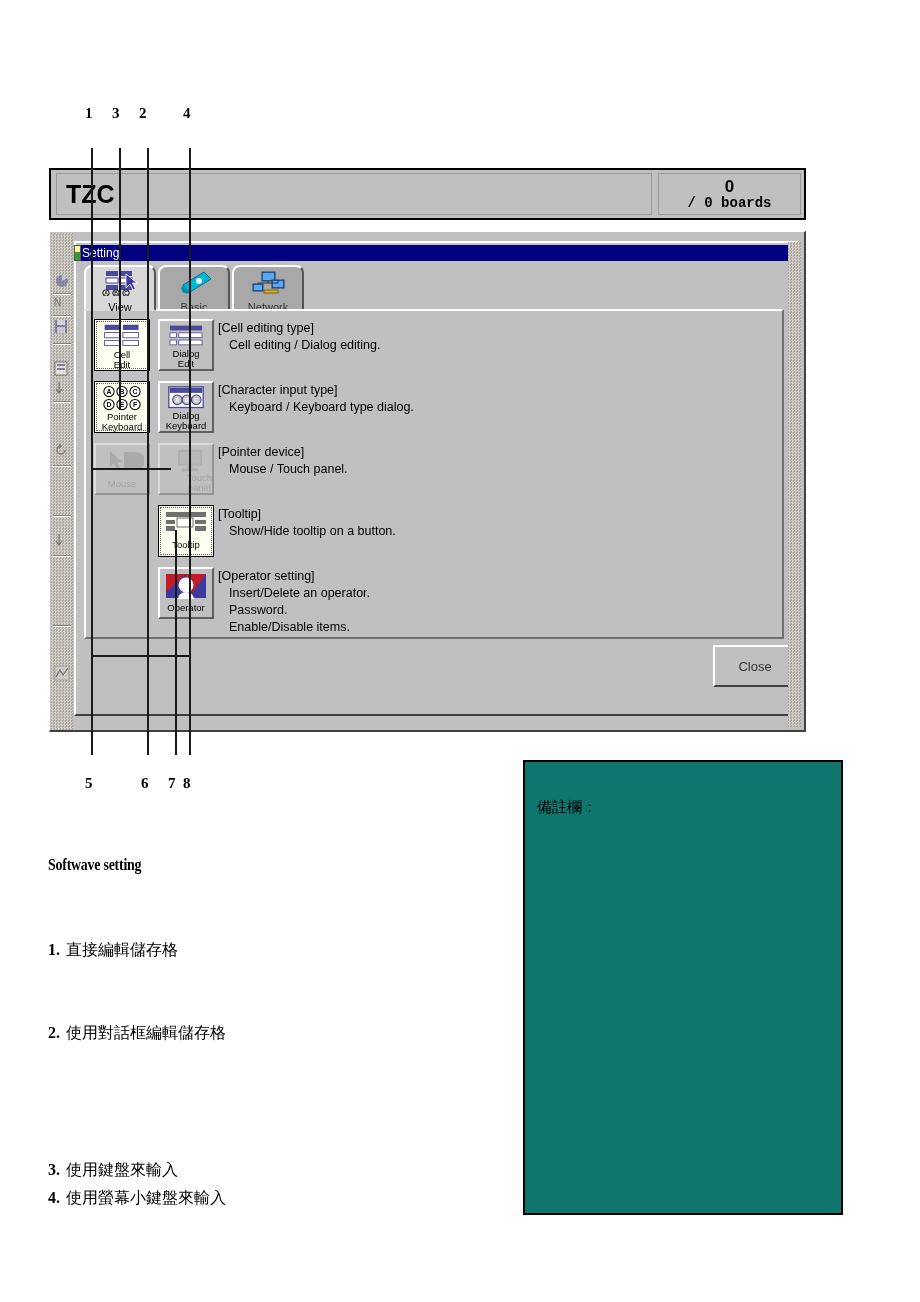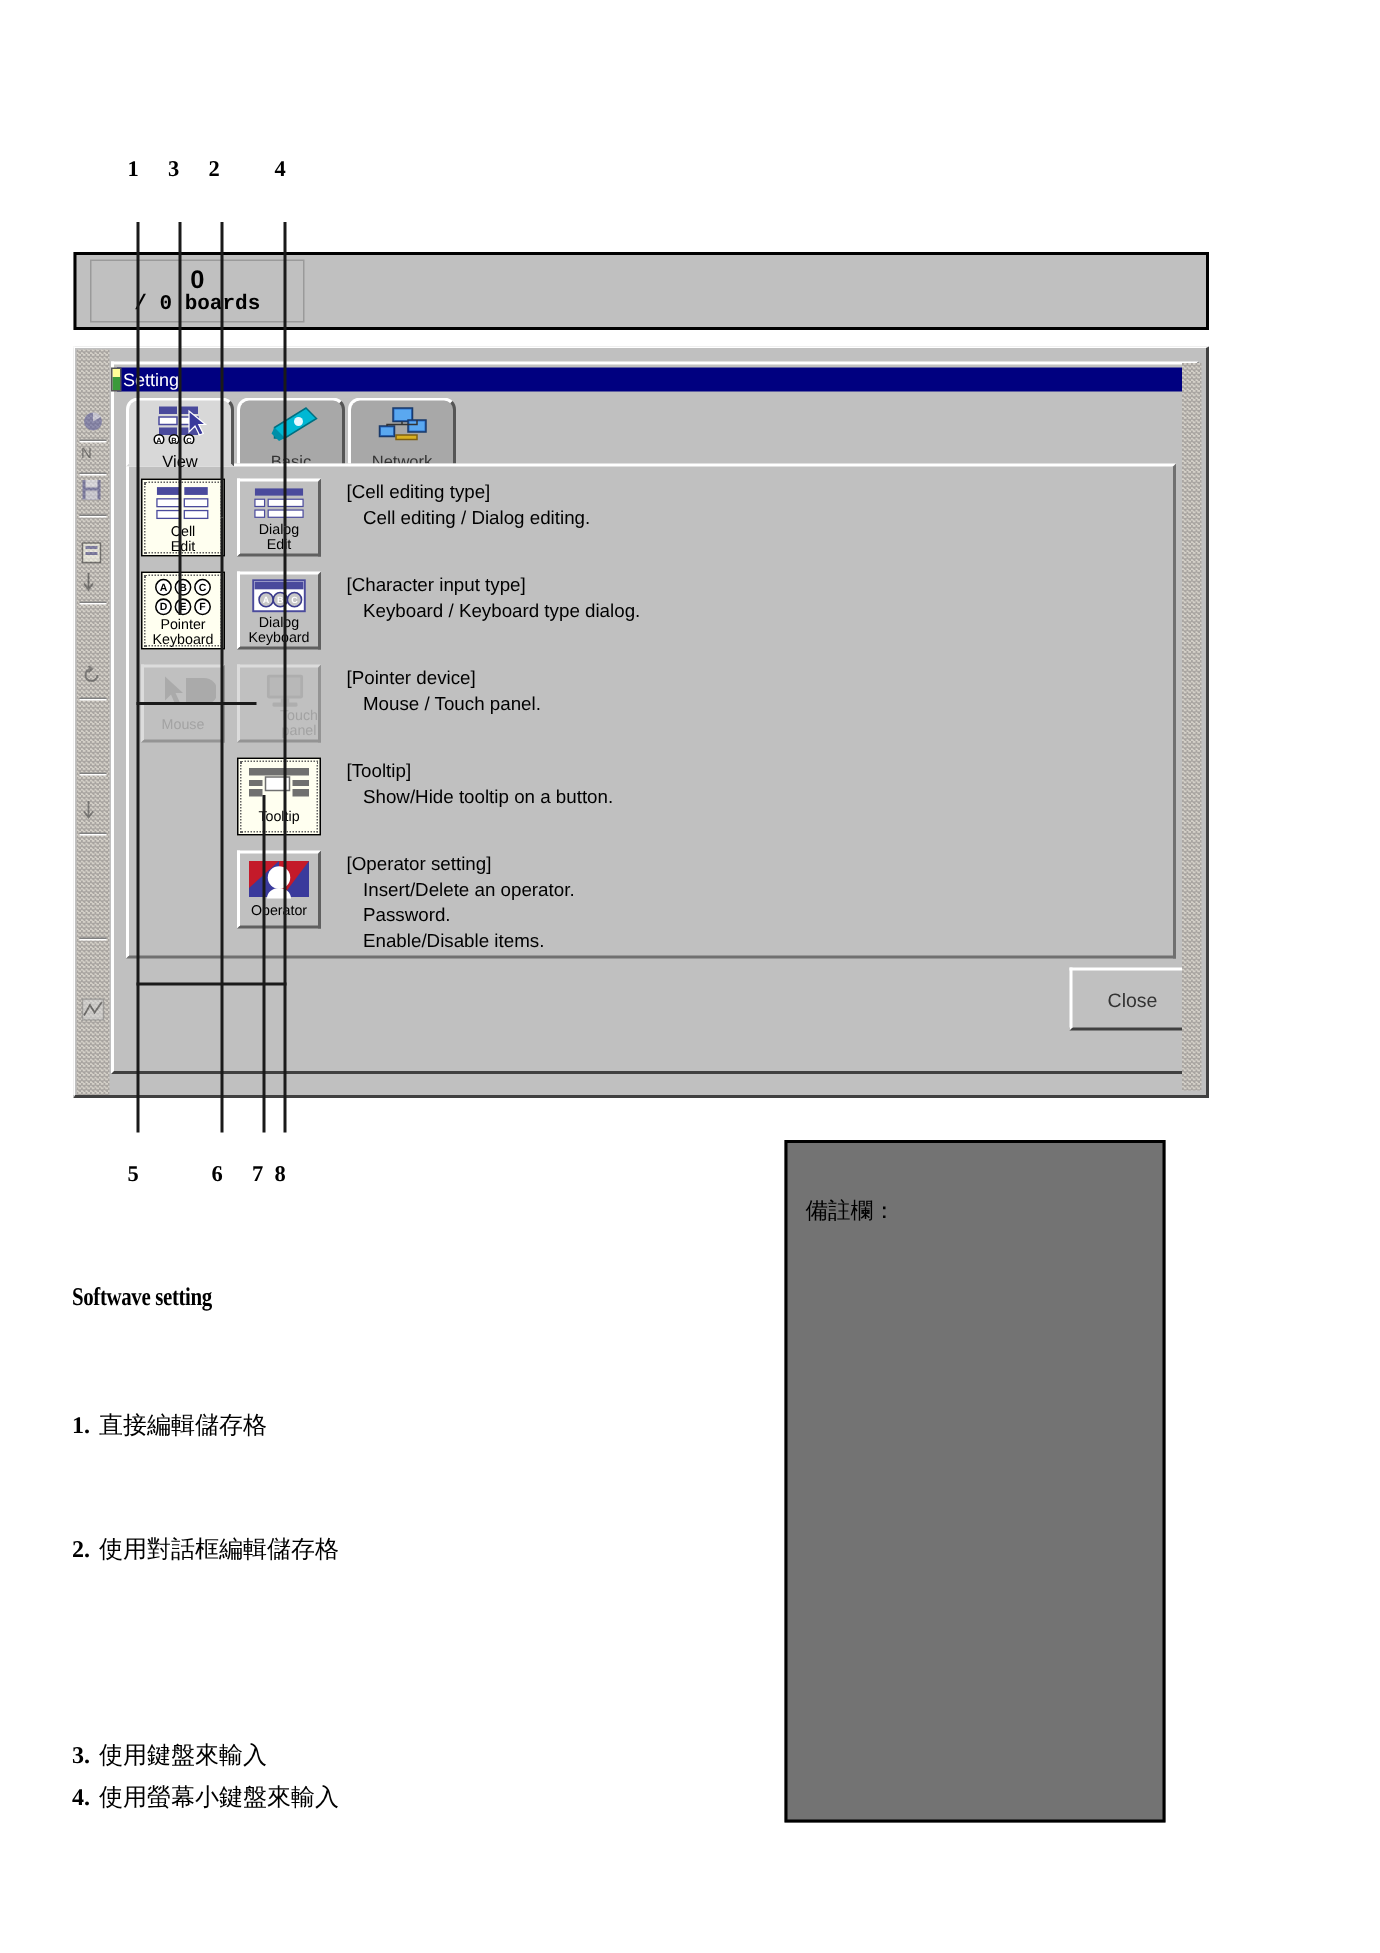--- a/index.html
+++ b/index.html
@@ -194,21 +194,21 @@
     border-bottom:2px solid #606060;
   }
   .btn-ico.disabled { opacity:0.45; }
   .btn-cap {
     font-size:9.5px; color:#000; line-height:1.05; text-align:center;
     margin-top:1px;
   }
   .btn-ico.disabled .btn-cap { color:#808080; }
 
   .opt-desc {
-    margin-left:17px;
+    margin-left:4px;
     font-size:12.5px; color:#000; line-height:1.35;
     padding-top:1px;
   }
   .opt-desc .sub { display:block; padding-left:11px; }
 
   
   .close-btn {
     position:absolute;
     left:637px; top:402px;
     width:84px; height:42px;
@@ -245,23 +245,23 @@
   .doc-item .num {
     font-family:"Liberation Serif", serif;
     font-weight:bold; font-size:16px;
     margin-right:6px;
   }
 
   
   .remark-box {
     position:absolute;
     left:523px; top:760px;
-    width:254px; height:455px;
+    width:320px; height:455px;
     border:2px solid #000;
-    background:#737373;
+    background:#0f766e;
   }
   .remark-label {
     position:absolute; left:12px; top:36px;
     font-size:15px; color:#000;
   }
 </style>
 </head>
 <body>
 
 <div>
@@ -272,20 +272,23 @@
 </div>
 
 <div class="callout-line" style="left:91px;  top:148px; height:322px;"></div>
 <div class="callout-line" style="left:119px; top:148px; height:262px;"></div>
 <div class="callout-line" style="left:147px; top:148px; height:197px;"></div>
 <div class="callout-line" style="left:189px; top:148px; height:203px;"></div>
 
 <div class="callout-line" style="left:91px;  top:470px; width:0px; height:0px;"></div>
 
 <div class="machine-header">
+  <div class="title-box">
+    <span>TZC</span>
+  </div>
   <div class="boards-box">
     <div class="bnum">0</div>
     <div class="btxt">/ 0 boards</div>
   </div>
 </div>
 
 <div class="app-window">
 
   <div class="app-left-rail hatch">
     <div class="rail-icon" style="top:40px;">

